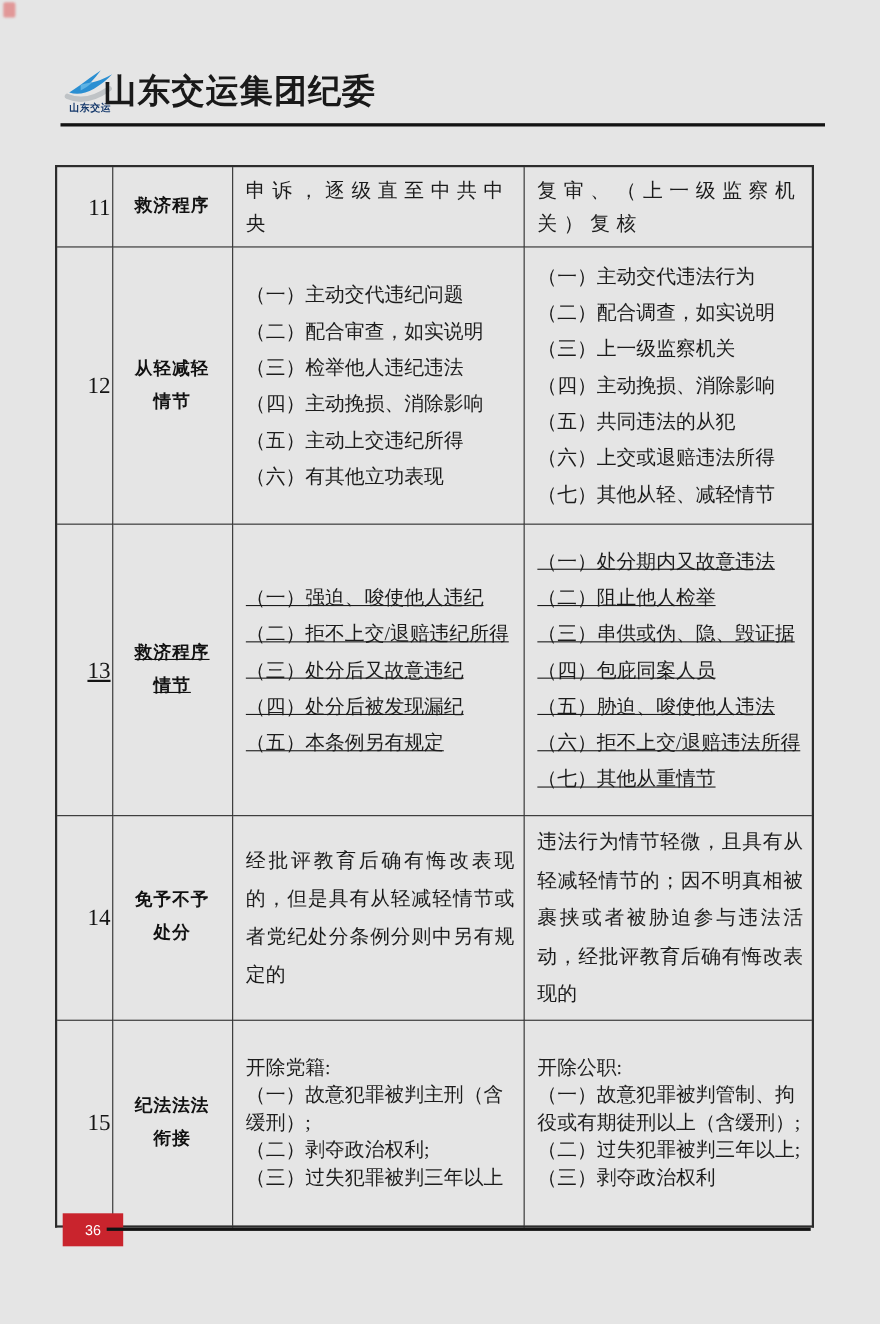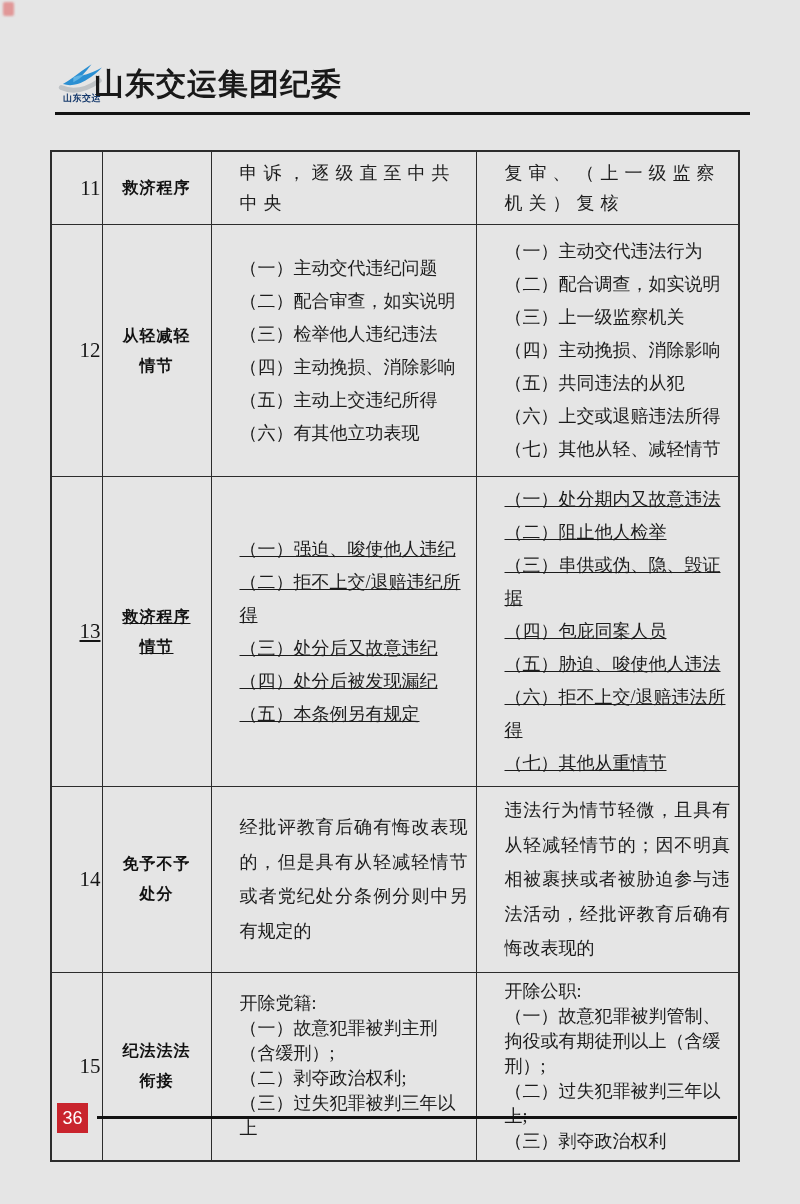--- a/index.html
+++ b/index.html
@@ -44,37 +44,37 @@
   col.c-cat{width:109px;}
   col.c-a{width:265px;}
   col.c-b{width:263px;}
 
   td.no{text-align:right;font-size:21px;color:#151515;}
   td.cat{
     text-align:center;font-weight:bold;font-size:16px;color:#111;
     white-space:pre-line;line-height:30px;letter-spacing:1px;
   }
   td.cell{
-    font-size:18px;color:#1c1c1c;padding:6px 8px 6px 28px;
+    font-size:18px;color:#1c1c1c;padding:6px 8px 6px 12px;
     white-space:pre-line;line-height:33px;
   }
   tr.r11 td{height:60px;}
   tr.r11 td.cell{letter-spacing:6px;line-height:30px;}
   tr.r12 td{height:239px;}
   tr.r13 td{height:252px;text-decoration:underline;}
   tr.r14 td{height:171px;}
   tr.r14 td.cell{line-height:34.5px;text-align:justify;}
   tr.r15 td{height:174px;}
   tr.r15 td.cell{line-height:25px;}
 
   
   .page-num{
-    position:absolute;left:57px;top:1103px;width:31px;height:30px;
+    position:absolute;left:57px;top:1103px;width:55px;height:30px;
     background:#c9242d;color:#ffffff;
-    font-family:"Liberation Sans","DejaVu Sans",sans-serif;font-size:18px;
+    font-family:"Liberation Sans","DejaVu Sans",sans-serif;font-size:13px;
     display:flex;align-items:center;justify-content:center;
   }
   .footer-rule{position:absolute;left:97px;top:1116px;width:640px;height:2.5px;background:#131313;}
 </style>
 </head>
 <body>
 
 <div class="page">
 
   <div class="corner-mark"></div>

